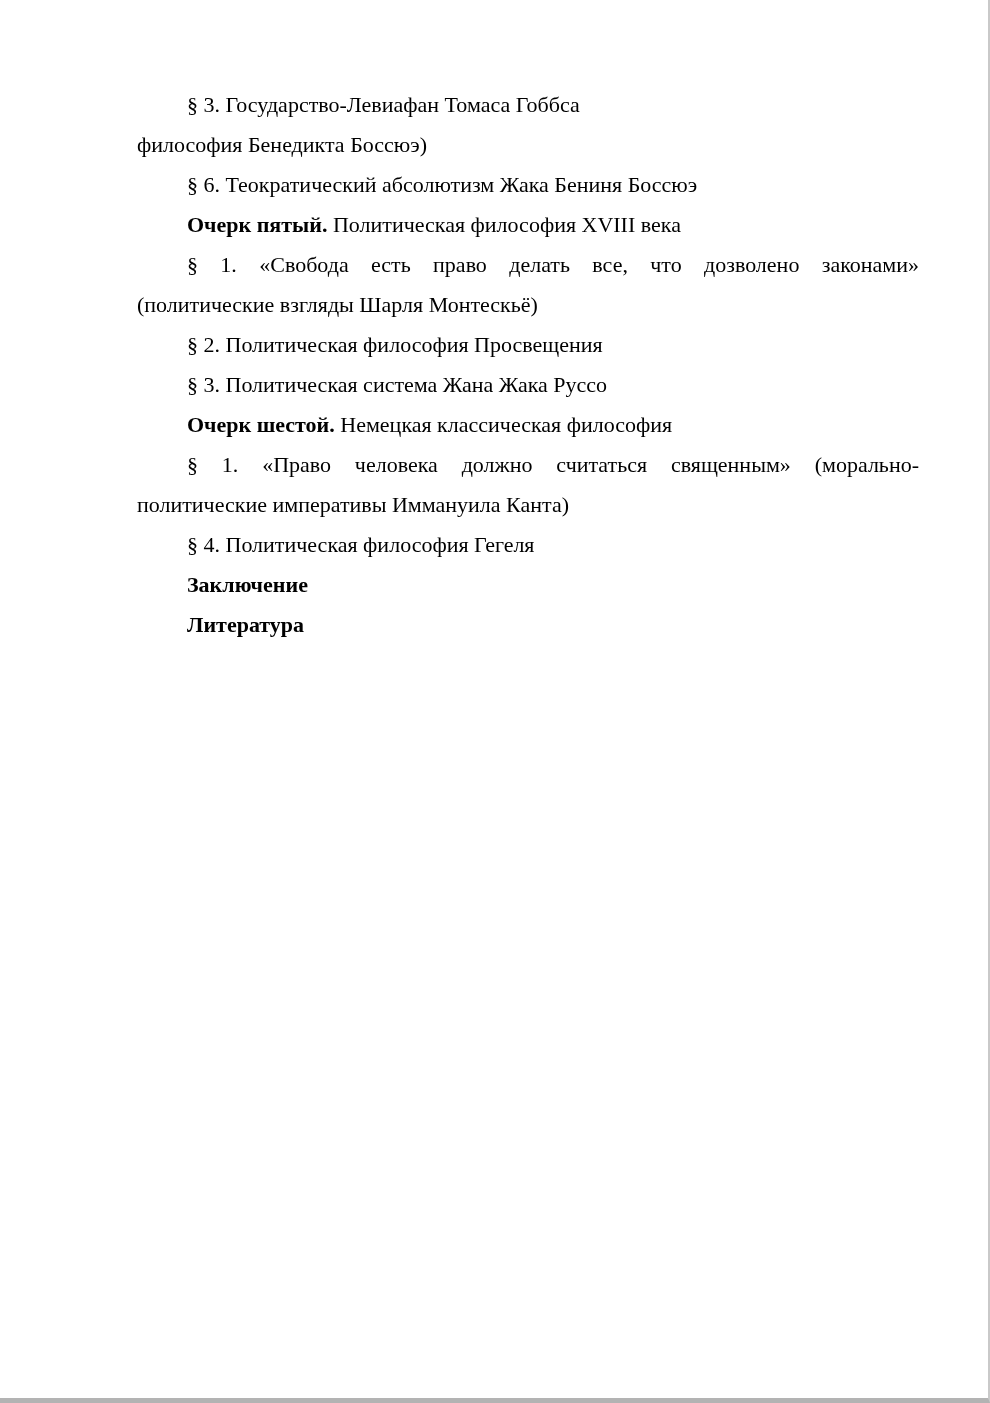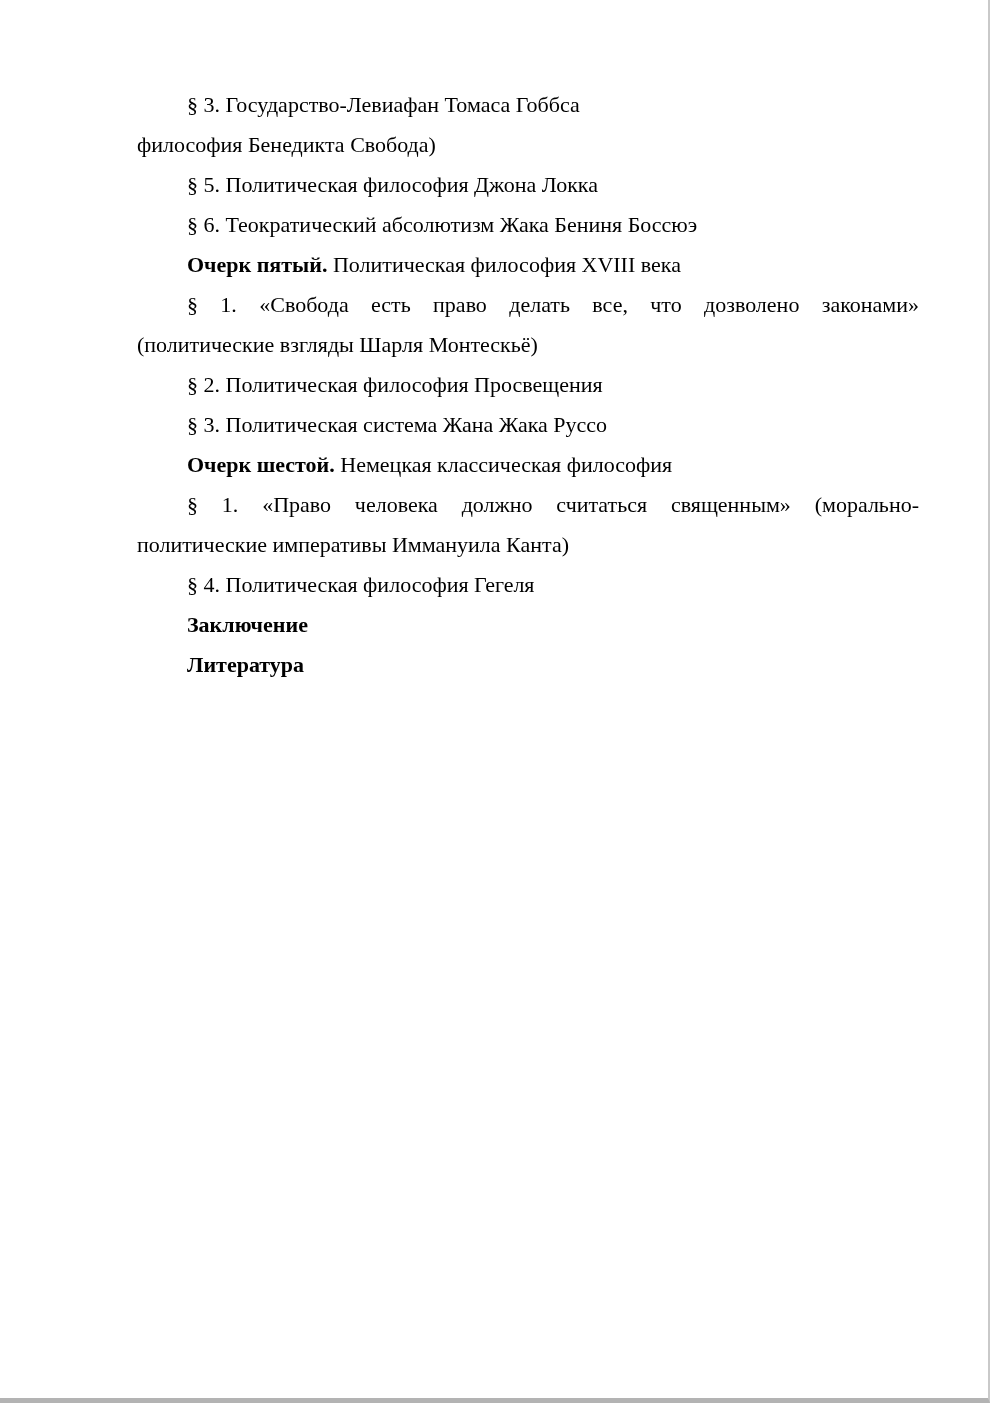--- a/index.html
+++ b/index.html
@@ -46,23 +46,22 @@
 </style>
 </head>
 <body>
 
 <div class="page">
   <div class="content">
 
     <p class="line indent">§ 3. Государство-Левиафан Томаса Гоббса</p>
 
 
-    <p class="line">философия Бенедикта Свобода)</p>
+    <p class="line">философия Бенедикта Боссюэ)</p>
 
-    <p class="line indent">§ 5. Политическая философия Джона Локка</p>
 
     <p class="line indent">§ 6. Теократический абсолютизм Жака Бениня Боссюэ</p>
 
     <p class="line indent"><strong>Очерк пятый.</strong><span> Политическая философия XVIII века</span></p>
 
     <p class="line indent justify">§ 1. «Свобода есть право делать все, что дозволено законами»</p>
 
     <p class="line">(политические взгляды Шарля Монтескьё)</p>
 
     <p class="line indent">§ 2. Политическая философия Просвещения</p>

